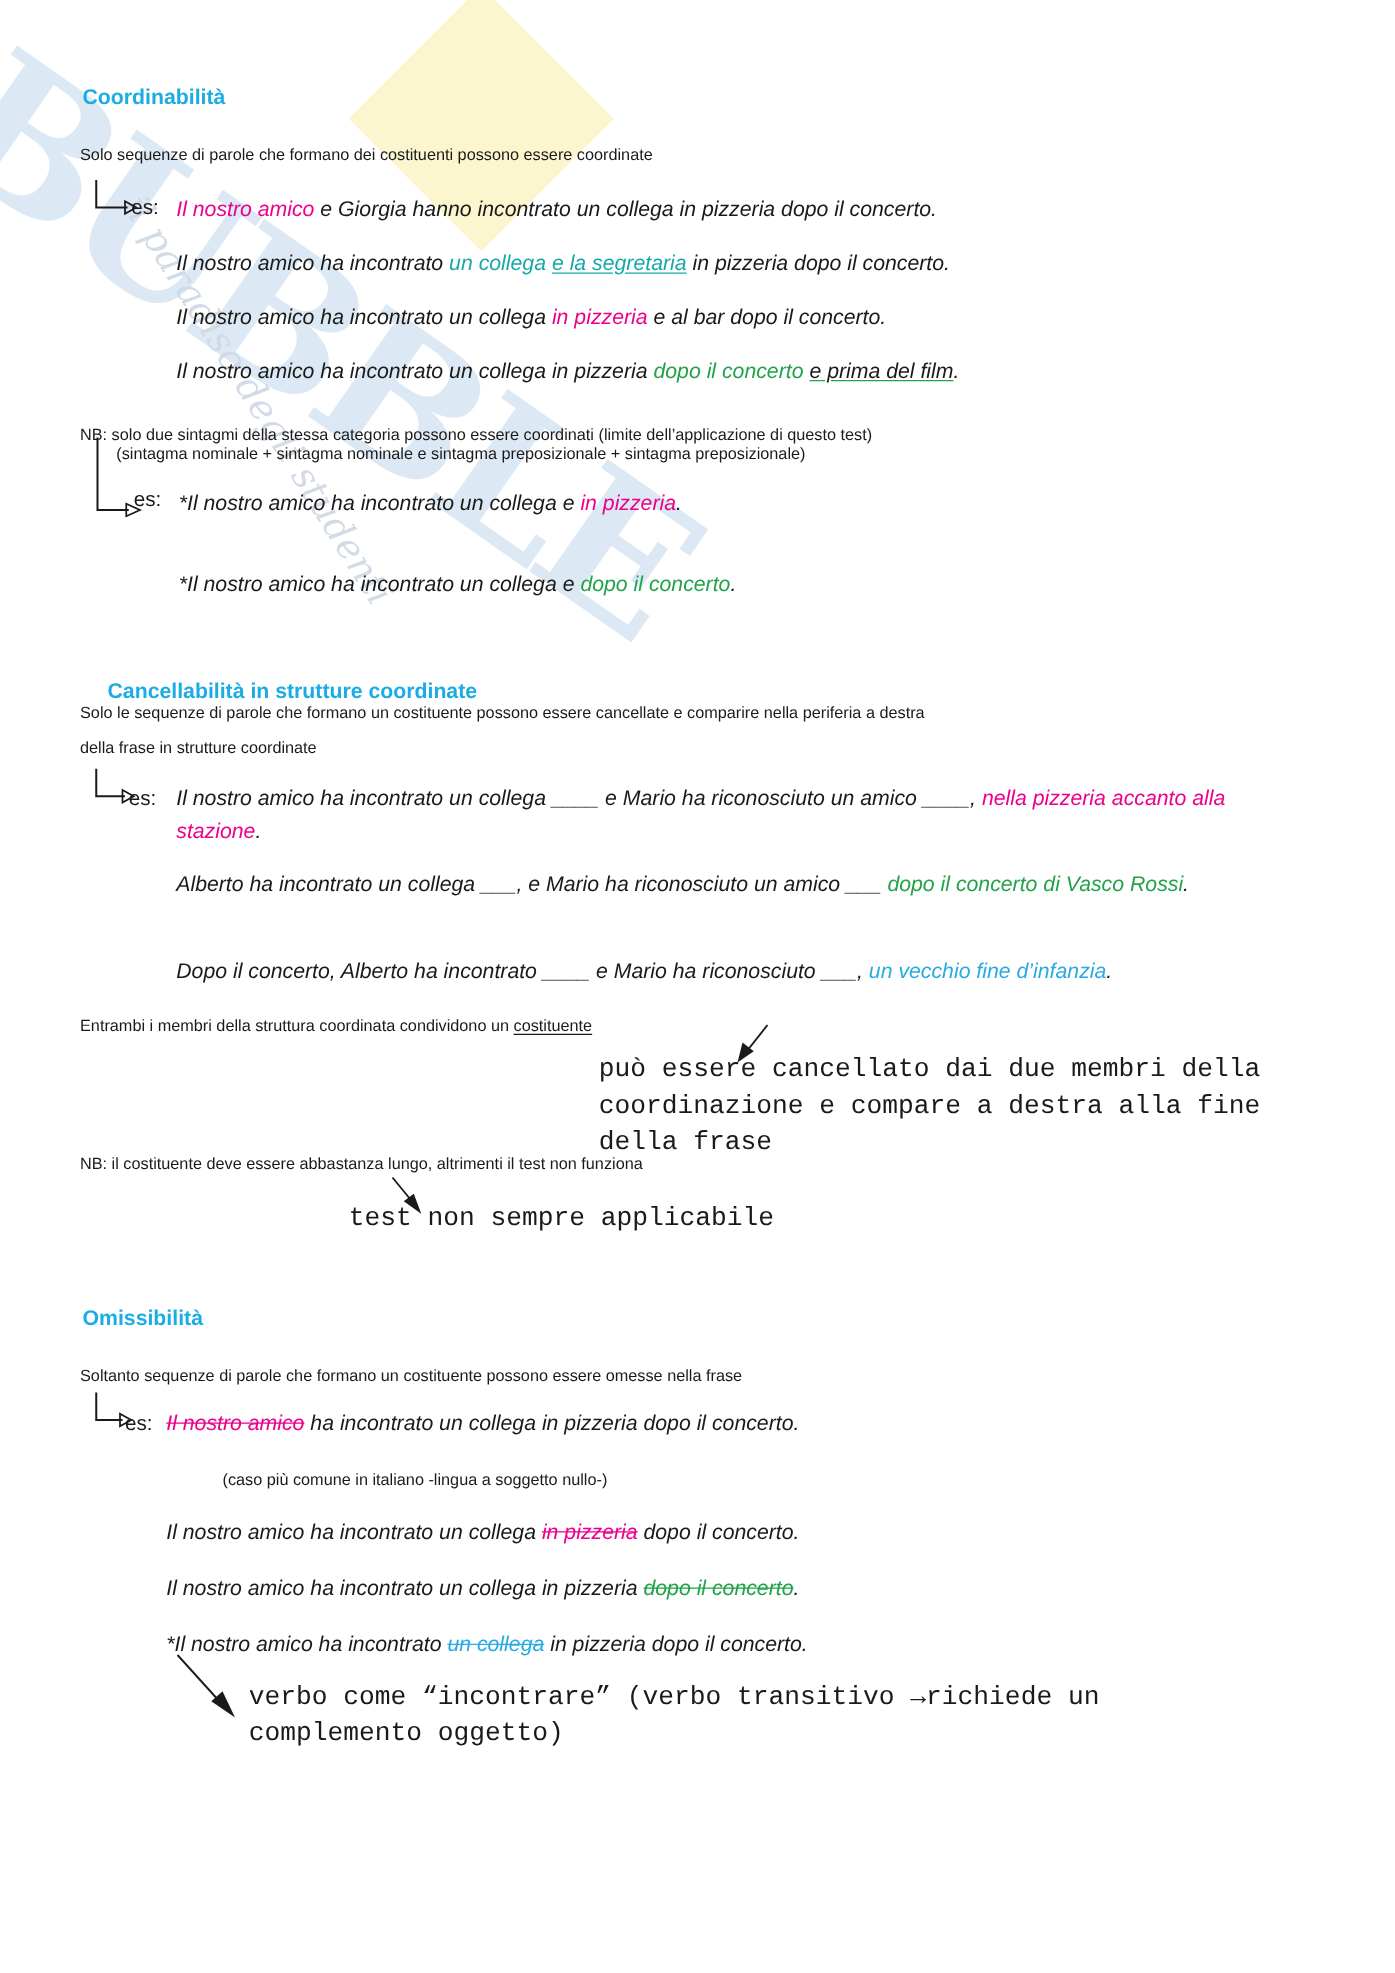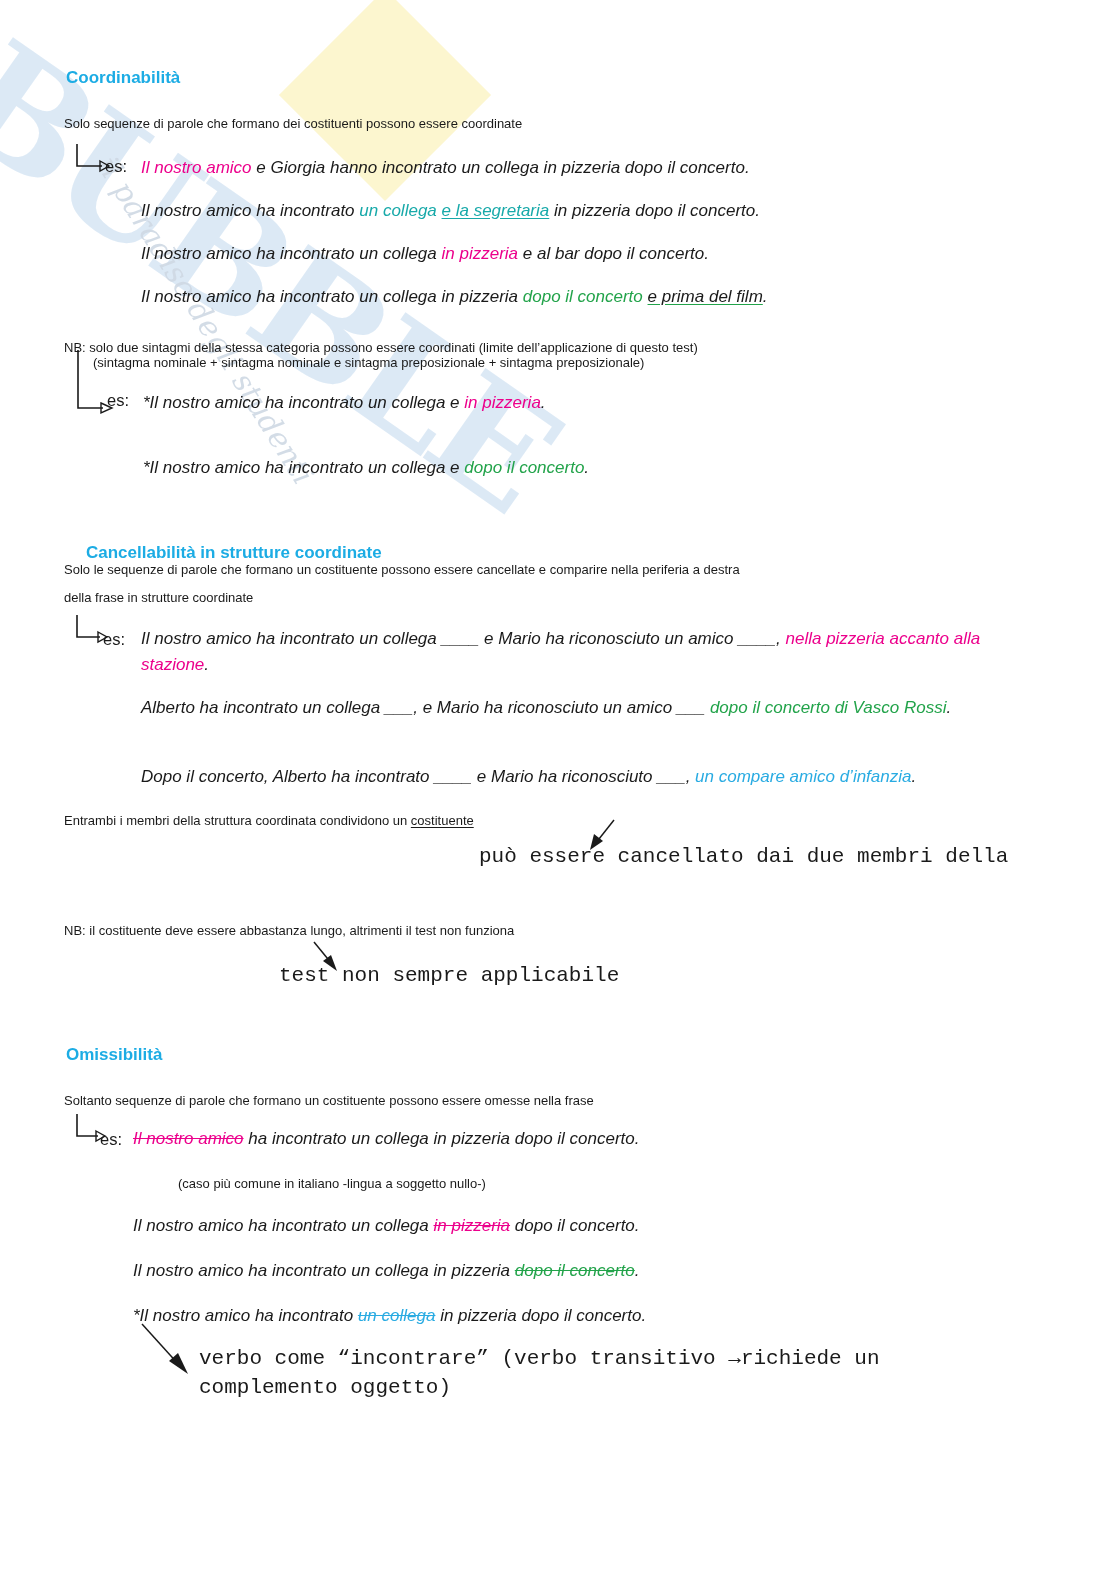--- a/index.html
+++ b/index.html
@@ -215,36 +215,37 @@
       <span>Il nostro amico ha incontrato un collega ____ e Mario ha riconosciuto un amico ____, </span><span class="c-pink">nella pizzeria</span>
       <span class="c-pink">accanto alla stazione</span><span>.</span>
     </div>
 
     <div class="ex" style="left:141px; top:695px; width:880px;">
       <span>Alberto ha incontrato un collega ___, e Mario ha riconosciuto un amico ___ </span><span class="c-green">dopo il concerto di Vasco</span>
       <span class="c-green">Rossi</span><span>.</span>
     </div>
 
     <div class="ex" style="left:141px; top:764px; width:900px;">
-      <span>Dopo il concerto, Alberto ha incontrato ____ e Mario ha riconosciuto ___, </span><span class="c-blue">un compare amico d’infanzia</span><span>.</span>
+      <span>Dopo il concerto, Alberto ha incontrato ____ e Mario ha riconosciuto ___, </span><span class="c-blue">un vecchio fine d’infanzia</span><span>.</span>
     </div>
 
     <div class="para" style="left:64px; top:792px; width:1010px;margin-top:16px;">
       <span>Entrambi i membri della struttura coordinata condividono un </span><span class="u">costituente</span>
     </div>
 
     <div class="mark" style="left:586px; top:818px;">
       <svg width="36" height="34" viewBox="0 0 36 34">
         <path d="M28,2 L9,26" fill="none" stroke="#1a1a1a" stroke-width="1.5"></path>
         <path d="M4,32 L8,16 L17,23 Z" fill="#1a1a1a"></path>
       </svg>
     </div>
 
     <div class="note" style="left:479px; top:842px; width:560px;">
       <div>può essere cancellato dai due membri della</div>
+      <div>coordinazione e compare a destra alla fine della frase</div>
     </div>
 
     <div class="para" style="left:64px; top:918px; width:1010px;">NB: il costituente deve essere abbastanza lungo, altrimenti il test non funziona</div>
 
     <div class="mark" style="left:310px; top:940px;">
       <svg width="34" height="34" viewBox="0 0 34 34">
         <path d="M4,2 L22,24" fill="none" stroke="#1a1a1a" stroke-width="1.5"></path>
         <path d="M27,31 L13,21 L21,15 Z" fill="#1a1a1a"></path>
       </svg>
     </div>

